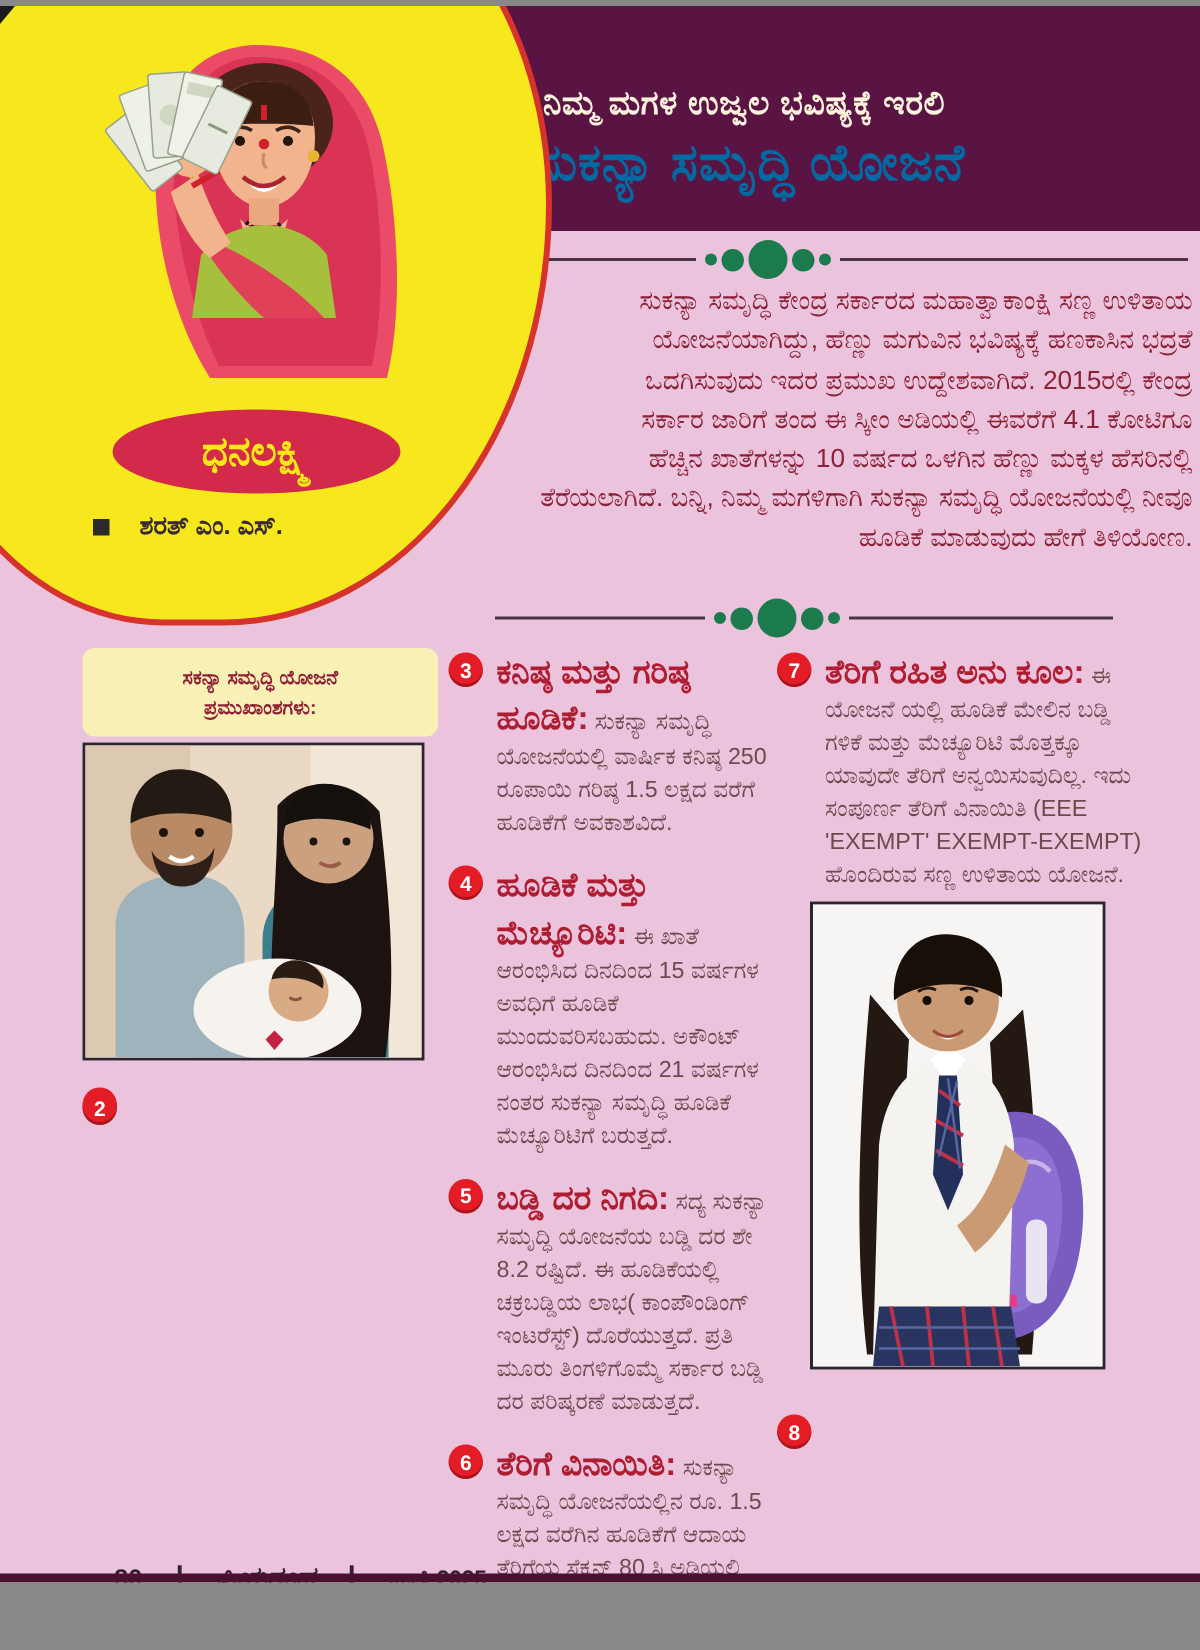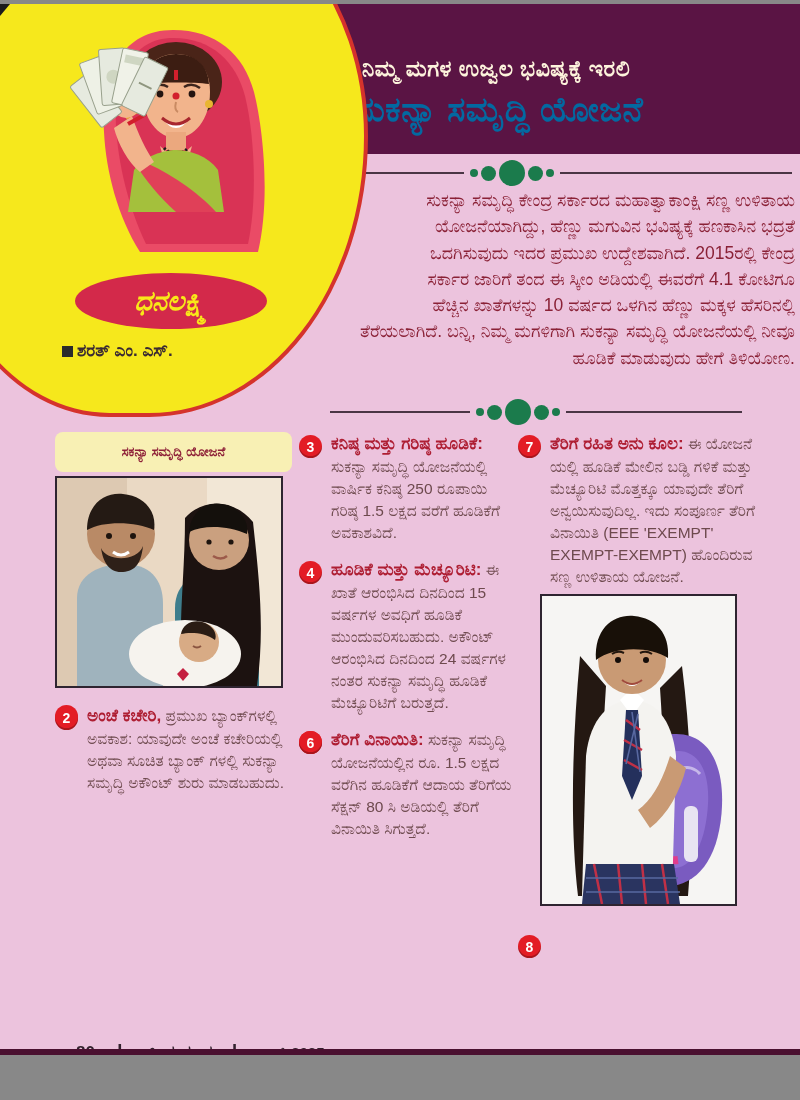--- a/index.html
+++ b/index.html
@@ -24,27 +24,27 @@
   
   .blob{
     position:absolute;left:-70px;top:-120px;width:430px;height:525px;
     background:#f6e81c;border:4px solid #d5332c;
     border-radius: 48% 52% 55% 45% / 42% 52% 58% 48%;
     z-index:3;
   }
   .brand-pill{
     position:absolute;left:75px;top:269px;width:192px;height:56px;
     background:#d3294a;border-radius:50%;z-index:5;
-    display:flex;align-items:center;justify-content:center;font-style:italic;
+    display:flex;align-items:center;justify-content:center;
   }
   .brand-pill span{color:#f8e818;font-size:27px;font-weight:bold;}
   .author-line{
     position:absolute;left:62px;top:337px;z-index:5;
     font-size:17px;font-weight:bold;color:#3a2a33;
-    display:flex;align-items:center;gap:4px;
+    display:flex;align-items:center;gap:20px;
   }
   .author-line .sq{width:11px;height:11px;background:#2b2b2b;display:inline-block;}
   .woman-svg{position:absolute;left:48px;top:8px;z-index:4;}
   
   .divider{position:absolute;display:flex;align-items:center;z-index:2;}
   .divider .rule{flex:1;height:2px;background:#4a3544;}
   .divider .beads{display:flex;align-items:center;gap:3px;margin:0 6px;}
   .bead{background:#1b7b4c;border-radius:50%;}
   .bead.s{width:8px;height:8px;}
   .bead.m{width:15px;height:15px;}
@@ -70,21 +70,21 @@
   .family-photo{margin-top:4px;width:224px;height:208px;}
   .girl-photo{margin-top:6px;margin-bottom:8px;width:193px;height:308px;margin-left:22px;}
   .section{position:relative;padding-left:32px;margin-top:14px;}
   .badge{
     position:absolute;left:0;top:3px;width:23px;height:23px;border-radius:50%;
     background:#e31c25;color:#fff;font-size:14px;font-weight:bold;
     display:flex;align-items:center;justify-content:center;
     box-shadow:inset 0 -2px 0 rgba(0,0,0,.25);
   }
   .section p{margin:0;font-size:15.5px;line-height:1.42;color:#6e4a4e;}
-  .section .hd{color:#ae1e33;font-weight:bold;font-size:17px;}
+  .section .hd{color:#ae1e33;font-weight:bold;font-size:22px;}
   .col1 .section{margin-top:12px;}
   .col1 .sec-1{margin-top:10px;}
   .col3 .sec-7{margin-top:2px;}
   
   .footer{
     position:absolute;left:76px;top:1037px;z-index:2;
     display:flex;align-items:center;gap:22px;color:#33222e;
   }
   .footer .pg{font-size:17px;font-weight:bold;}
   .footer .bar{font-size:20px;font-weight:bold;}
@@ -197,20 +197,21 @@
         <span class="bead l"></span>
         <span class="bead m"></span>
         <span class="bead s"></span>
     </span>
     <span class="rule" style="flex:1.25;"></span>
   </div>
 
   <div class="col col1">
     <div class="highlight-box">
       <div>ಸಕನ್ಯಾ ಸಮೃದ್ಧಿ ಯೋಜನೆ</div>
+      <div>ಪ್ರಮುಖಾಂಶಗಳು:</div>
     </div>
 
     <svg class="photo-frame family-photo" viewBox="0 0 224 208">
       <rect width="224" height="208" fill="#ead9c4"></rect>
       <rect x="150" y="0" width="74" height="208" fill="#f2e7d6"></rect>
       <rect x="0" y="0" width="70" height="208" fill="#ddc9b2"></rect>
 
       <path d="M20 208 L20 120 C20 96 44 86 66 86 C92 86 106 100 106 126 L106 208 Z" fill="#9fb3bd"></path>
       <circle cx="64" cy="56" r="34" fill="#b98a66"></circle>
       <path d="M30 52 C30 26 48 14 66 16 C88 18 100 34 97 52 C80 44 48 42 30 52 Z" fill="#241a14"></path>
@@ -232,38 +233,38 @@
       <path d="M124 156 C126 144 140 140 150 146 C158 150 160 158 158 162 C148 154 132 154 124 156 Z" fill="#2a1c14"></path>
       <path d="M136 168 q4 3 8 0" stroke="#8a5440" stroke-width="2" fill="none"></path>
       <path d="M120 196 l6 -6 6 6 -6 7 Z" fill="#c42040"></path>
     </svg>
 
     <div class="section sec-1">
       <span class="badge">1</span>
     </div>
     <div class="section sec-2">
       <span class="badge">2</span>
-      <p><span class="hd">ಅಂಚೆ ಕಚೇರಿ,</span>
-         <span>ಪ್ರಮುಖ ಬ್ಯಾಂಕ್‌ಗಳಲ್ಲಿ ಅವಕಾಶ: ಯಾವುದೇ ಅಂಚೆ ಕಚೇರಿಯಲ್ಲಿ ಅಥವಾ ಸೂಚಿತ ಬ್ಯಾಂಕ್ ಗಳಲ್ಲಿ ಸುಕನ್ಯಾ ಸಮೃದ್ಧಿ ಅಕೌಂಟ್ ಶುರು ಮಾಡಬಹುದು.</span></p>
     </div>
   </div>
 
   <div class="col col2">
     <div class="section" style="margin-top:0;">
       <span class="badge">3</span>
       <p><span class="hd">ಕನಿಷ್ಠ ಮತ್ತು ಗರಿಷ್ಠ ಹೂಡಿಕೆ:</span>
          <span>ಸುಕನ್ಯಾ ಸಮೃದ್ಧಿ ಯೋಜನೆಯಲ್ಲಿ ವಾರ್ಷಿಕ ಕನಿಷ್ಠ 250 ರೂಪಾಯಿ ಗರಿಷ್ಠ 1.5 ಲಕ್ಷದ ವರೆಗೆ ಹೂಡಿಕೆಗೆ ಅವಕಾಶವಿದೆ.</span></p>
     </div>
     <div class="section">
       <span class="badge">4</span>
       <p><span class="hd">ಹೂಡಿಕೆ ಮತ್ತು ಮೆಚ್ಯೂರಿಟಿ:</span>
-         <span>ಈ ಖಾತೆ ಆರಂಭಿಸಿದ ದಿನದಿಂದ 15 ವರ್ಷಗಳ ಅವಧಿಗೆ ಹೂಡಿಕೆ ಮುಂದುವರಿಸಬಹುದು. ಅಕೌಂಟ್ ಆರಂಭಿಸಿದ ದಿನದಿಂದ 24 ವರ್ಷಗಳ ನಂತರ ಸುಕನ್ಯಾ ಸಮೃದ್ಧಿ ಹೂಡಿಕೆ ಮೆಚ್ಯೂರಿಟಿಗೆ ಬರುತ್ತದೆ.</span></p>
+         <span>ಈ ಖಾತೆ ಆರಂಭಿಸಿದ ದಿನದಿಂದ 15 ವರ್ಷಗಳ ಅವಧಿಗೆ ಹೂಡಿಕೆ ಮುಂದುವರಿಸಬಹುದು. ಅಕೌಂಟ್ ಆರಂಭಿಸಿದ ದಿನದಿಂದ 21 ವರ್ಷಗಳ ನಂತರ ಸುಕನ್ಯಾ ಸಮೃದ್ಧಿ ಹೂಡಿಕೆ ಮೆಚ್ಯೂರಿಟಿಗೆ ಬರುತ್ತದೆ.</span></p>
     </div>
     <div class="section">
       <span class="badge">5</span>
+      <p><span class="hd">ಬಡ್ಡಿ ದರ ನಿಗದಿ:</span>
+         <span>ಸದ್ಯ ಸುಕನ್ಯಾ ಸಮೃದ್ಧಿ ಯೋಜನೆಯ ಬಡ್ಡಿ ದರ ಶೇ 8.2 ರಷ್ಟಿದೆ. ಈ ಹೂಡಿಕೆಯಲ್ಲಿ ಚಕ್ರಬಡ್ಡಿಯ ಲಾಭ( ಕಾಂಪೌಂಡಿಂಗ್ ಇಂಟರೆಸ್ಟ್) ದೊರೆಯುತ್ತದೆ. ಪ್ರತಿ ಮೂರು ತಿಂಗಳಿಗೊಮ್ಮೆ ಸರ್ಕಾರ ಬಡ್ಡಿ ದರ ಪರಿಷ್ಕರಣೆ ಮಾಡುತ್ತದೆ.</span></p>
     </div>
     <div class="section">
       <span class="badge">6</span>
       <p><span class="hd">ತೆರಿಗೆ ವಿನಾಯಿತಿ:</span>
          <span>ಸುಕನ್ಯಾ ಸಮೃದ್ಧಿ ಯೋಜನೆಯಲ್ಲಿನ ರೂ. 1.5 ಲಕ್ಷದ ವರೆಗಿನ ಹೂಡಿಕೆಗೆ ಆದಾಯ ತೆರಿಗೆಯ ಸೆಕ್ಷನ್ 80 ಸಿ ಅಡಿಯಲ್ಲಿ ತೆರಿಗೆ ವಿನಾಯಿತಿ ಸಿಗುತ್ತದೆ.</span></p>
     </div>
   </div>
 
   <div class="col col3">
     <div class="section sec-7" style="margin-top:0;">

